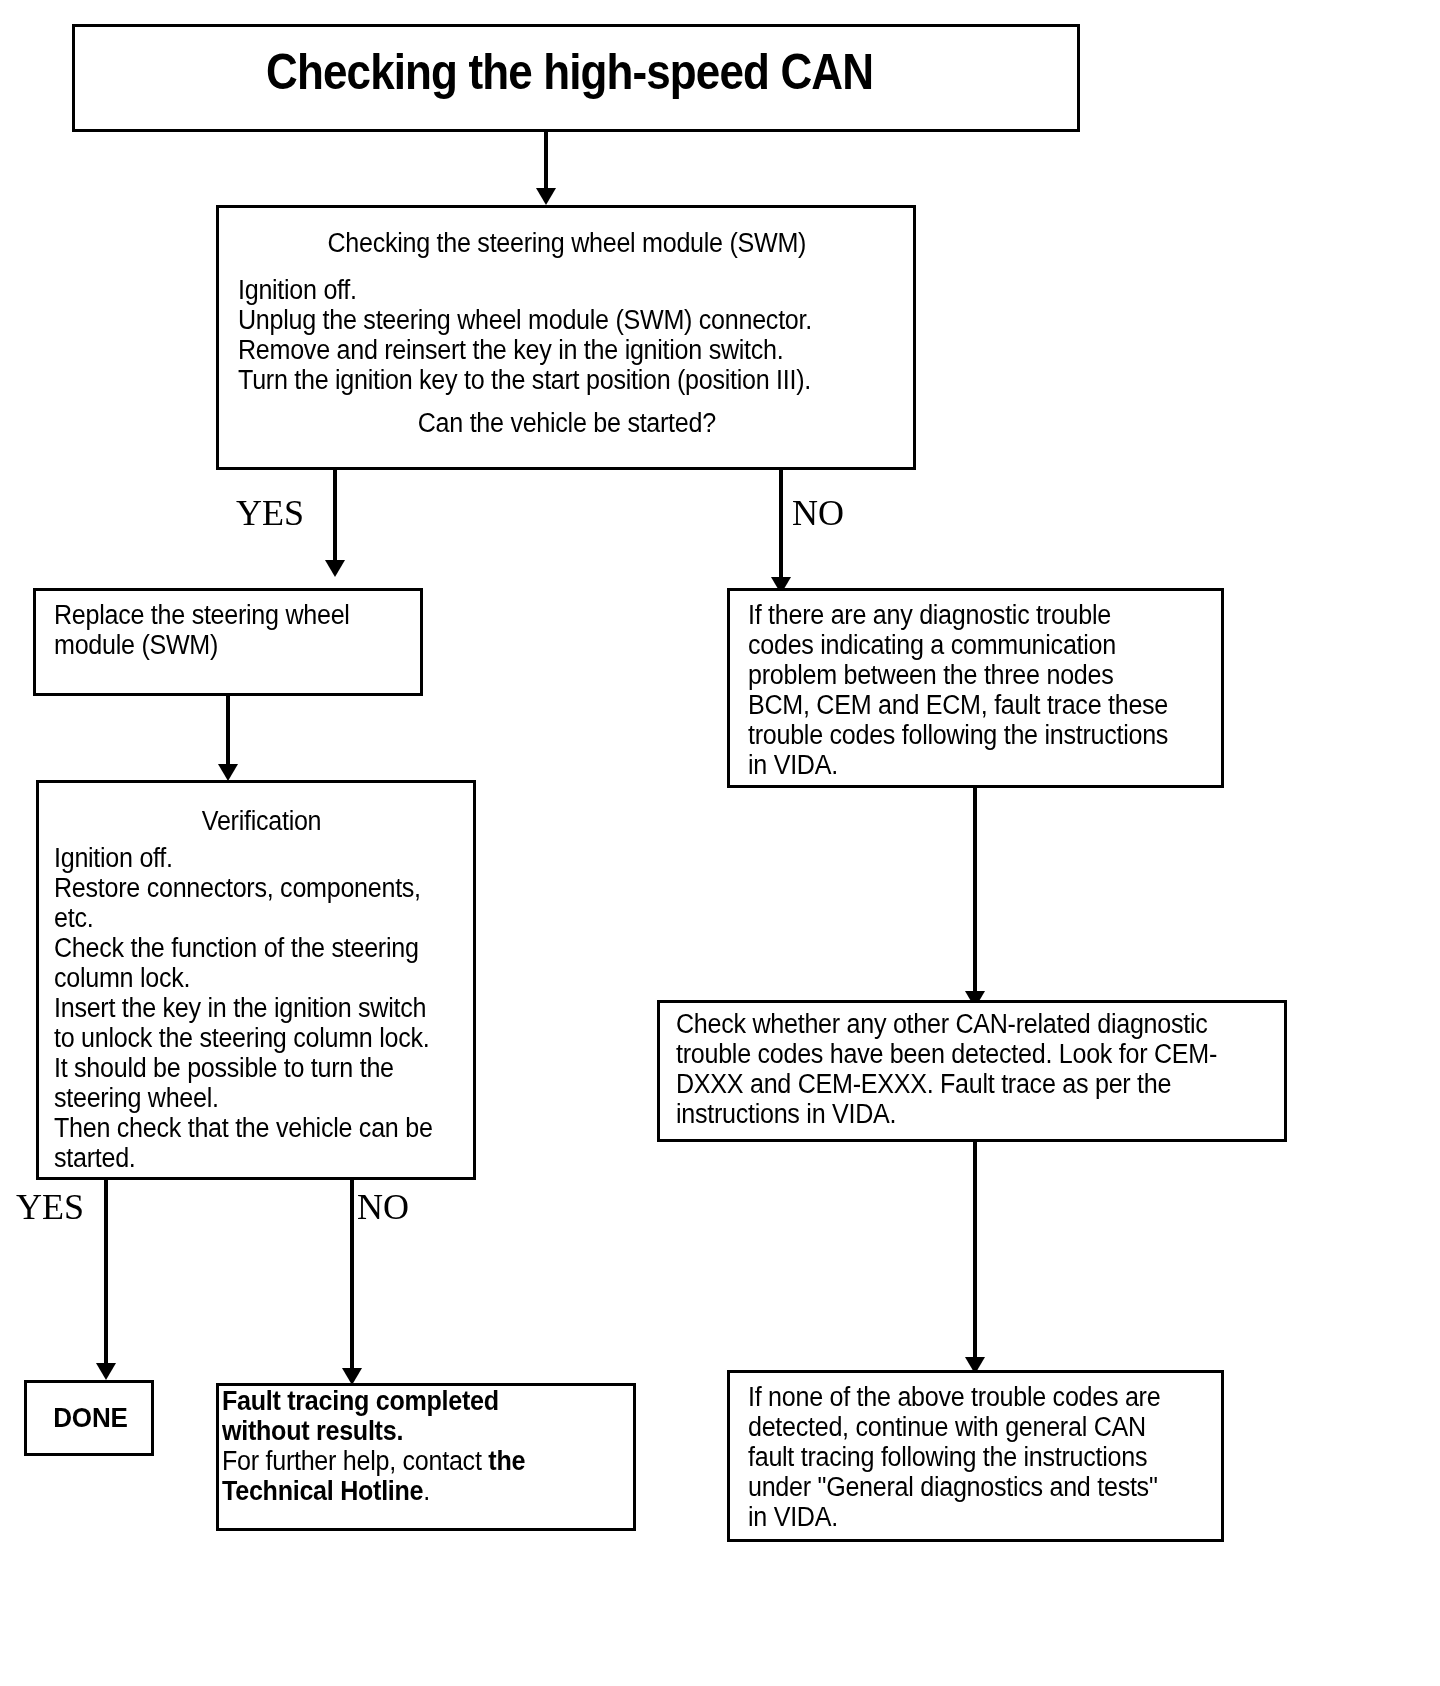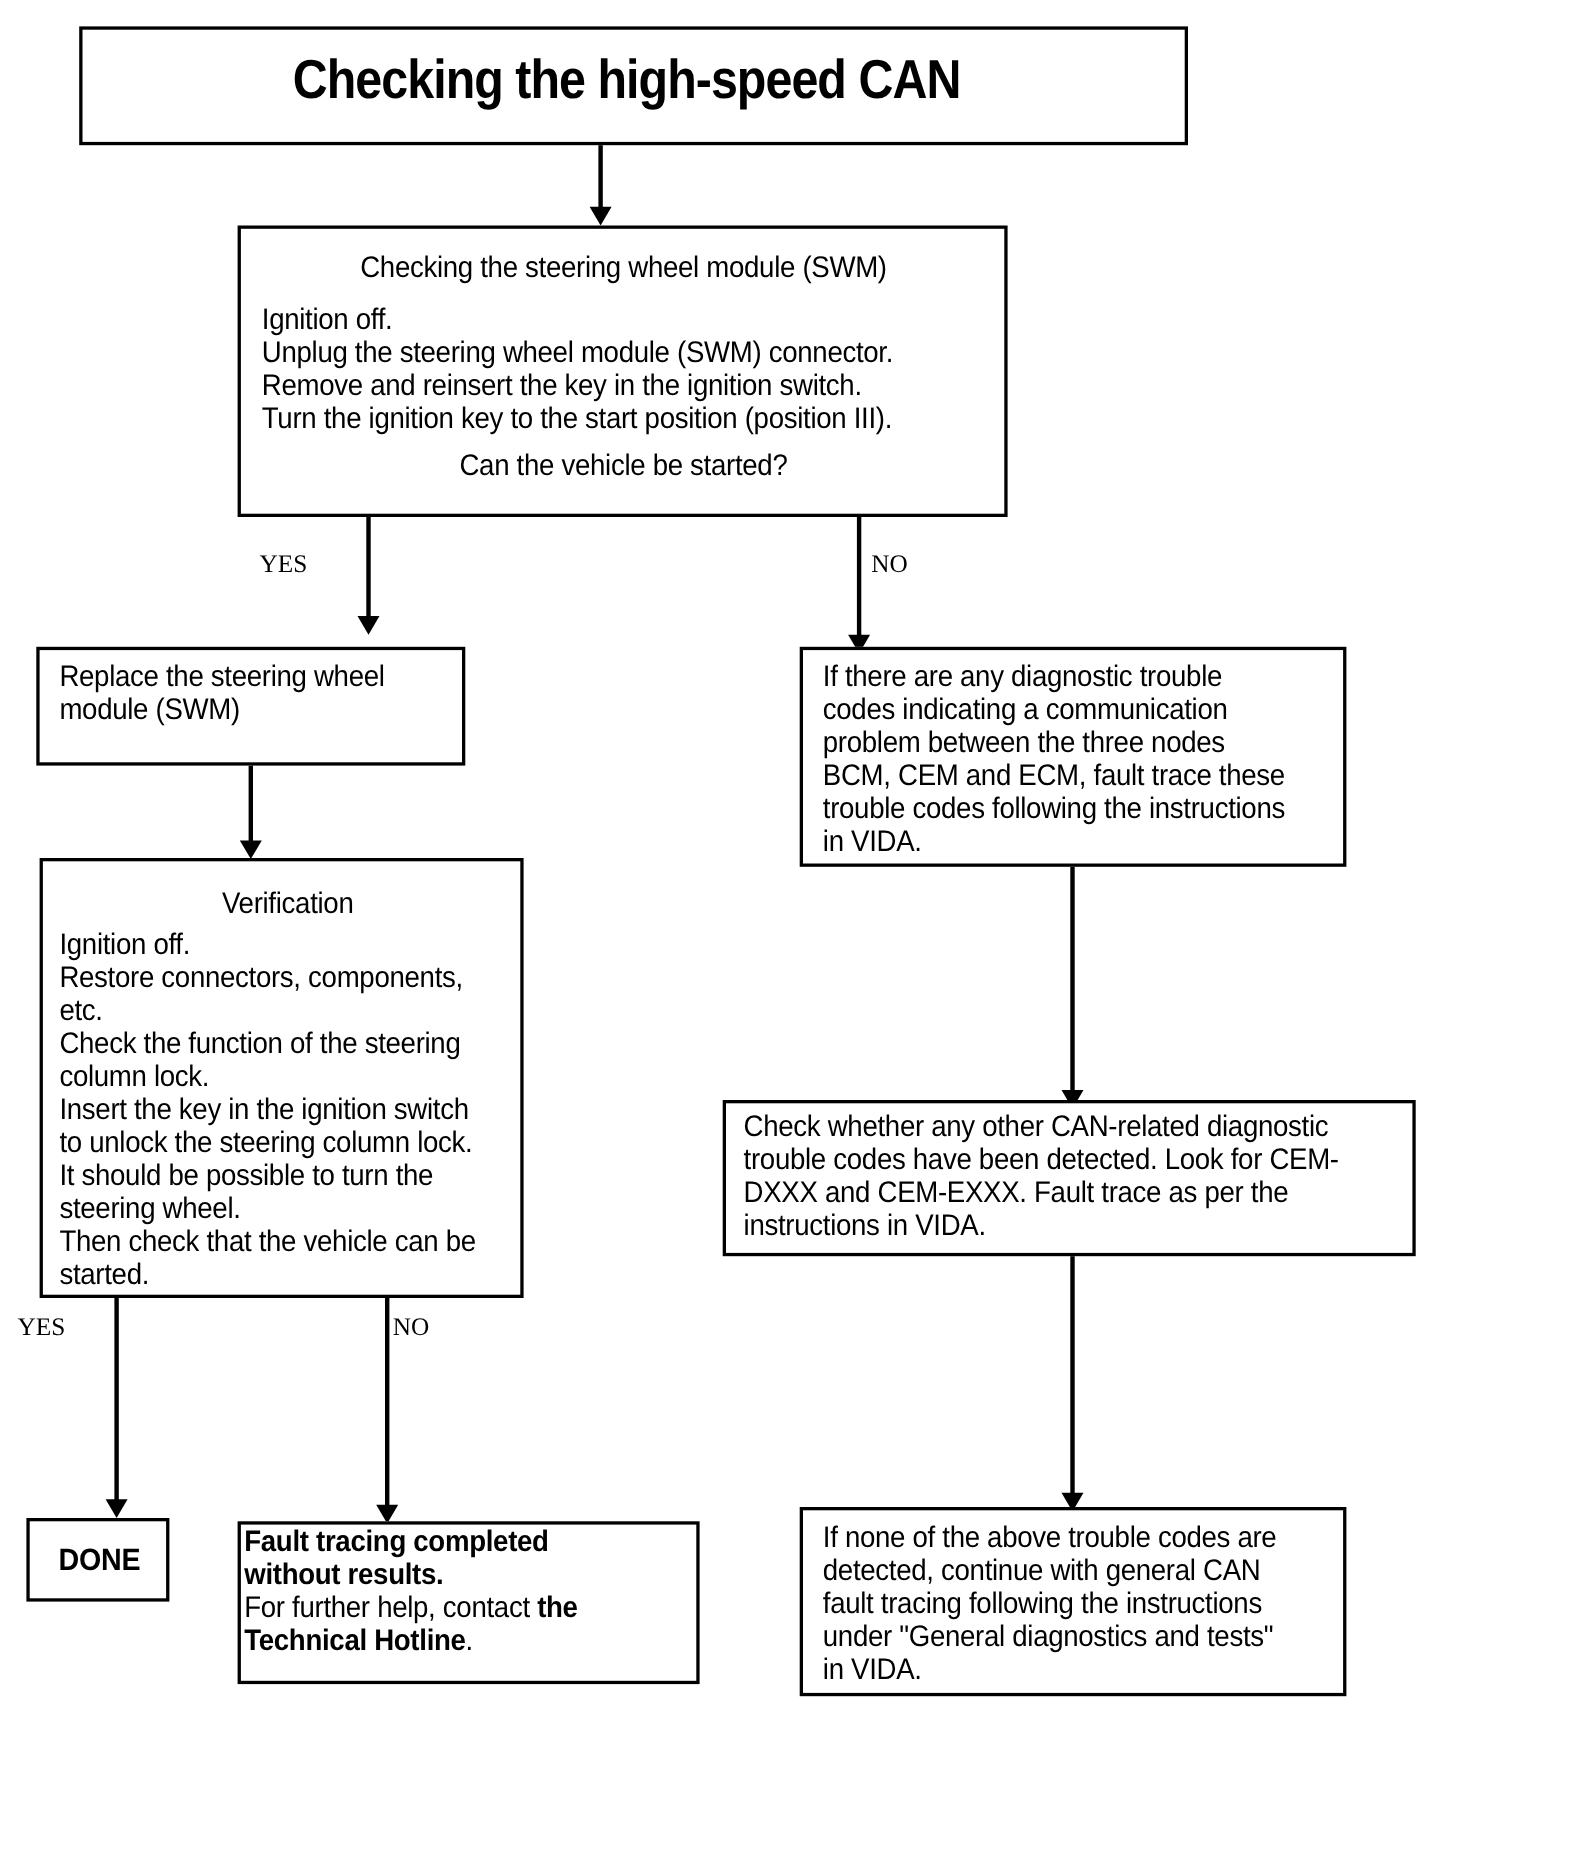--- a/index.html
+++ b/index.html
@@ -59,21 +59,21 @@
     position: absolute;
     width: 0;
     height: 0;
     border-left: 10px solid transparent;
     border-right: 10px solid transparent;
     border-top: 17px solid #000000;
   }
   .branch-label {
     position: absolute;
     font-family: "Liberation Serif", "DejaVu Serif", serif;
-    font-size: 23px;
+    font-size: 36px;
     line-height: 34px;
     white-space: pre;
     text-align: center;
   }
   .done-text {
     position: absolute;
     font-weight: bold;
     font-size: 28px;
     line-height: 30px;
     letter-spacing: -0.2px;

